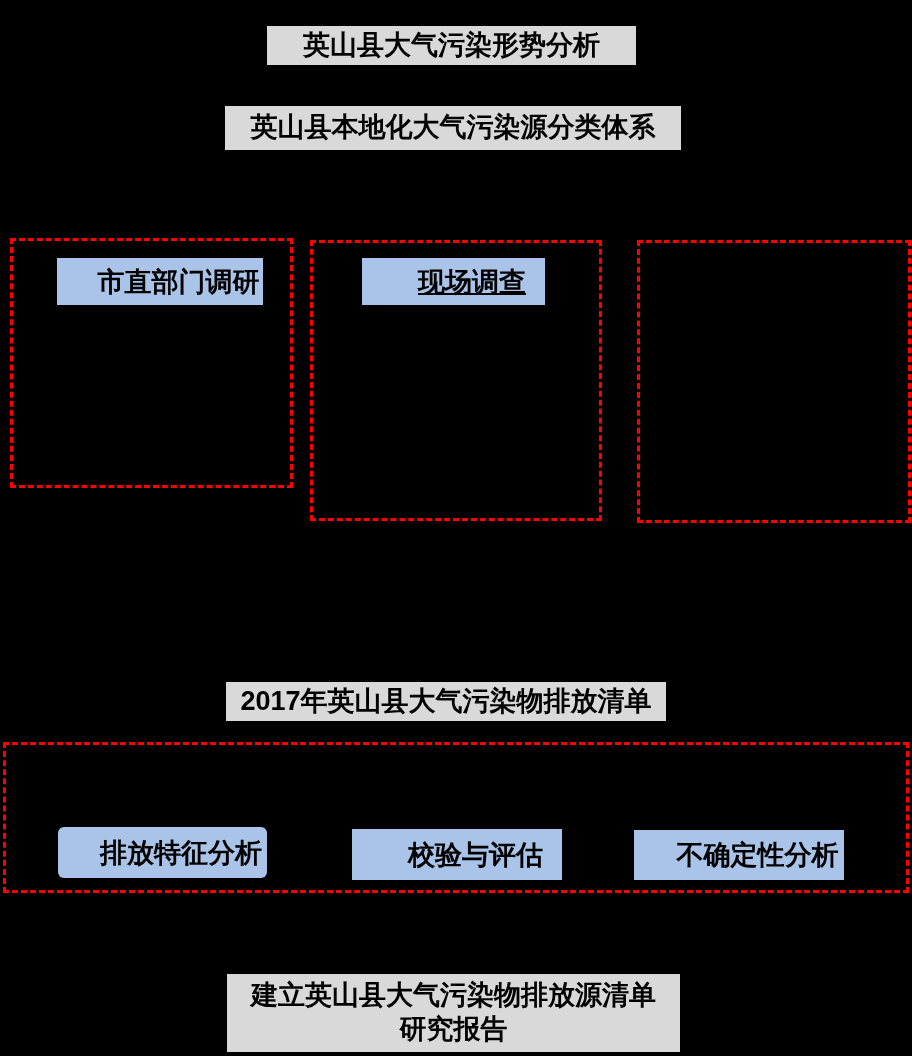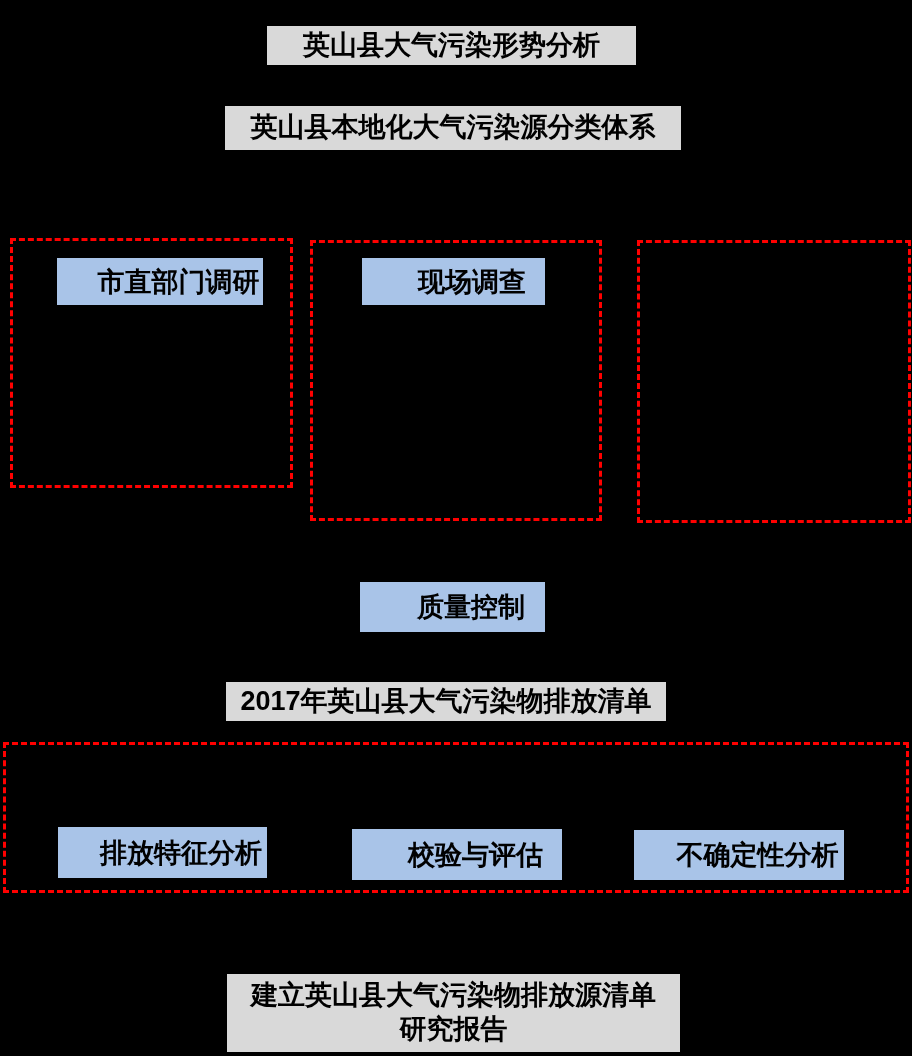--- a/index.html
+++ b/index.html
@@ -48,28 +48,27 @@
 
   <div class="abs flow-box" style="left:265px;top:5px;width:373px;height:43px;margin-top:19px;">英山县大气污染形势分析</div>
 
   <div class="abs flow-box" style="left:223px;top:104px;width:460px;height:48px;text-align:right;">英山县本地化大气污染源分类体系</div>
 
   <div class="abs dashed-group" style="left:10px;top:238px;width:283px;height:250px;"></div>
   <div class="abs dashed-group" style="left:310px;top:240px;width:292px;height:281px;"></div>
   <div class="abs dashed-group" style="left:637px;top:240px;width:274px;height:283px;"></div>
 
   <div class="abs blue-label" style="left:57px;top:258px;width:206px;height:47px;">市直部门调研</div>
-  <div class="abs blue-label" style="left:362px;top:258px;width:183px;height:47px;">现场调查</div>
+  <div class="abs blue-label" style="left:362px;top:258px;width:183px;height:47px;text-decoration:underline;">现场调查</div>
 
-  <div class="abs blue-label" style="left:360px;top:582px;width:185px;height:50px;">质量控制</div>
 
   <div class="abs flow-box" style="left:224px;top:680px;width:444px;height:43px;">2017年英山县大气污染物排放清单</div>
 
   <div class="abs dashed-group" style="left:3px;top:742px;width:906px;height:151px;"></div>
 
-  <div class="abs blue-label" style="left:58px;top:827px;width:209px;height:51px;">排放特征分析</div>
+  <div class="abs blue-label" style="left:58px;top:827px;width:209px;height:51px;border-radius:6px;">排放特征分析</div>
   <div class="abs blue-label" style="left:352px;top:829px;width:210px;height:51px;">校验与评估</div>
   <div class="abs blue-label" style="left:634px;top:830px;width:210px;height:50px;">不确定性分析</div>
 
   <div class="abs flow-box pre-line" style="left:225px;top:972px;width:457px;height:82px;">建立英山县大气污染物排放源清单
 研究报告</div>
 
 </div>
 
 </body></html>

